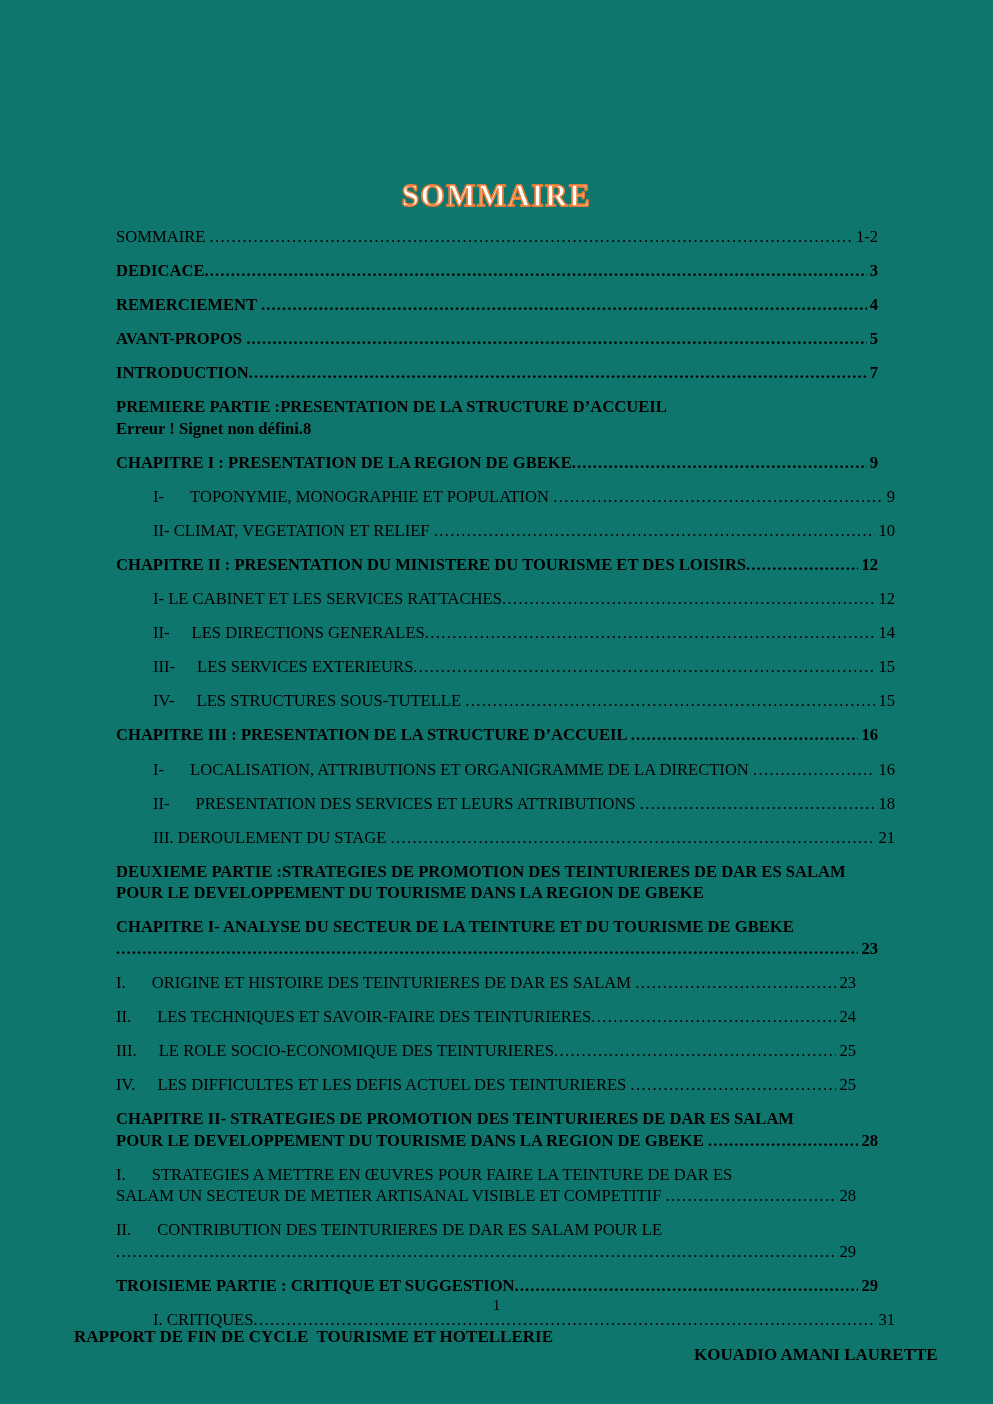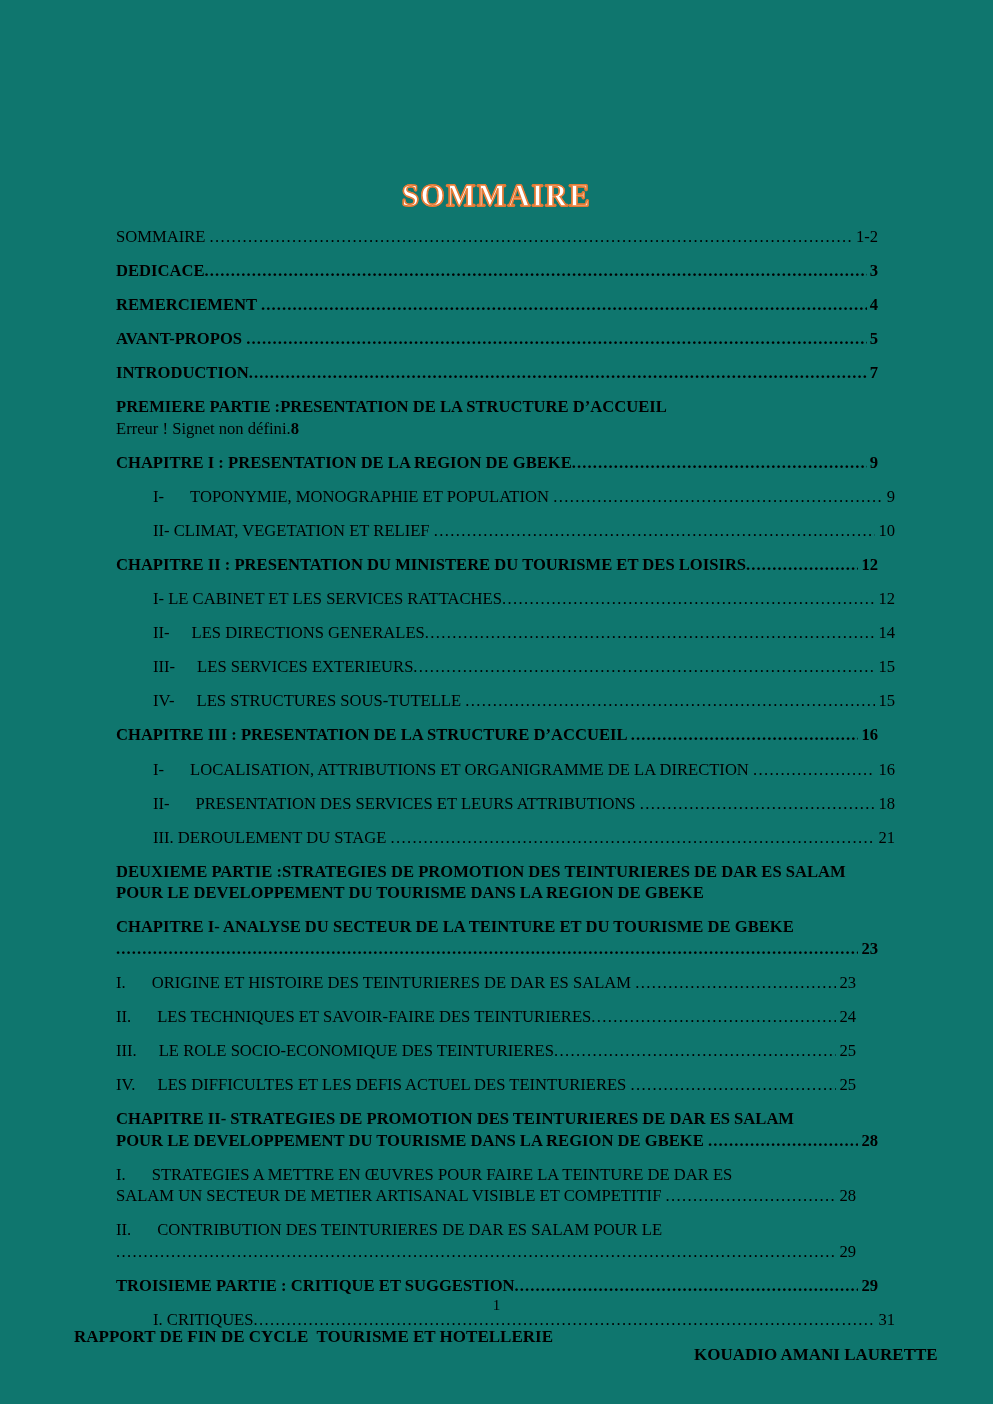--- a/index.html
+++ b/index.html
@@ -100,21 +100,21 @@
 
   
   .lvl1 { margin-left: 0px; }
   .lvl2 { margin-left: 37px; width: 742px; }
   .lvl2b { width: 740px; }
 
   .tab-gap { display: inline-block; width: 26px; }
   .tab-gap-sm { display: inline-block; width: 22px; }
 
   .inline-err {
-    font-weight: normal;
+    font-weight: bold;
   }
 
   
   .page-number {
     position: absolute;
     top: 1297px;
     left: 0;
     width: 993px;
     text-align: center;
     font-size: 15px;

